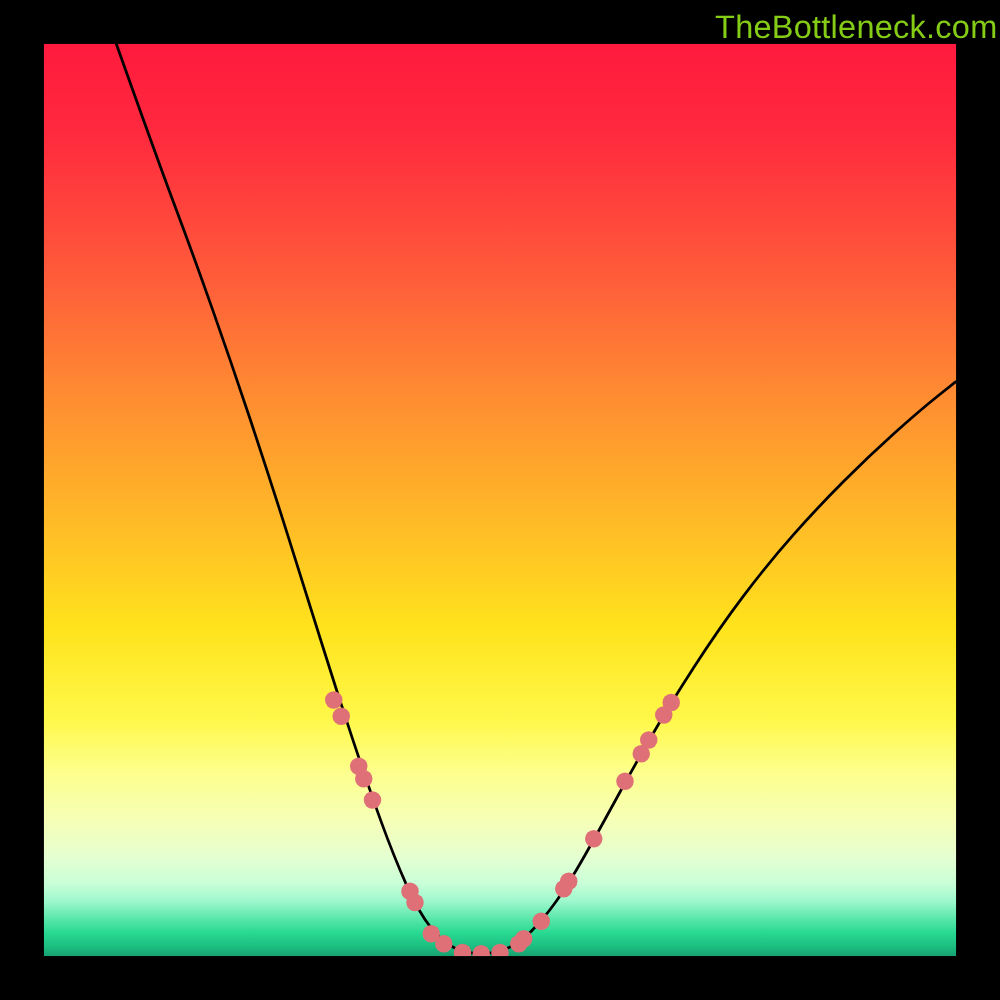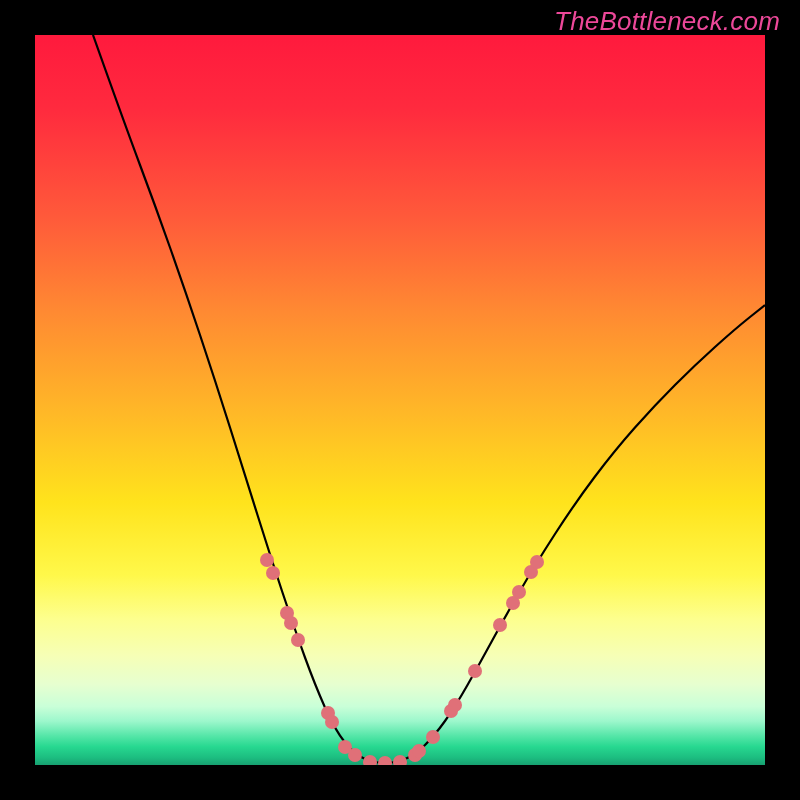--- a/index.html
+++ b/index.html
@@ -60,26 +60,25 @@
     stroke: #000;
     stroke-width: 2.2;
   }
   .dot {
     fill: #e07078;
     stroke: none;
   }
   .watermark {
     position: absolute;
     top: 6px;
-    right: 20px;
+    right: 2px;
     font-family: Arial, Helvetica, sans-serif;
     font-size: 26px;
-    color: #ec4899;
+    color: #84cc16;
     letter-spacing: 0.2px;
-    font-style: italic;
   }
 </style>
 </head>
 <body>
 
 <div class="frame">
   <div class="plot">
     <div class="gradient"></div>
     <svg class="curve-svg" viewBox="0 0 730 730">
       <path class="curve-path" d="M 58 0 Q 90 90 105 130 Q 120 170 135 212.5 Q 150 255 165 300 Q 180 345 195 392.5 Q 210 440 222.5 480 Q 235 520 247.5 557.5 Q 260 595 270 622.5 Q 280 650 290 672.5 Q 300 695 310 707.5 Q 320 720 330 724 Q 340 728 350 728 Q 360 728 370 724 Q 380 720 390 710 Q 400 700 410 686 Q 420 672 432.5 650 Q 445 628 457.5 605 Q 470 582 485 556 Q 500 530 520 499 Q 540 468 560 441.5 Q 580 415 600 392.5 Q 620 370 640 350 Q 660 330 680 312 Q 700 294 715 282 T 730 270"></path>

